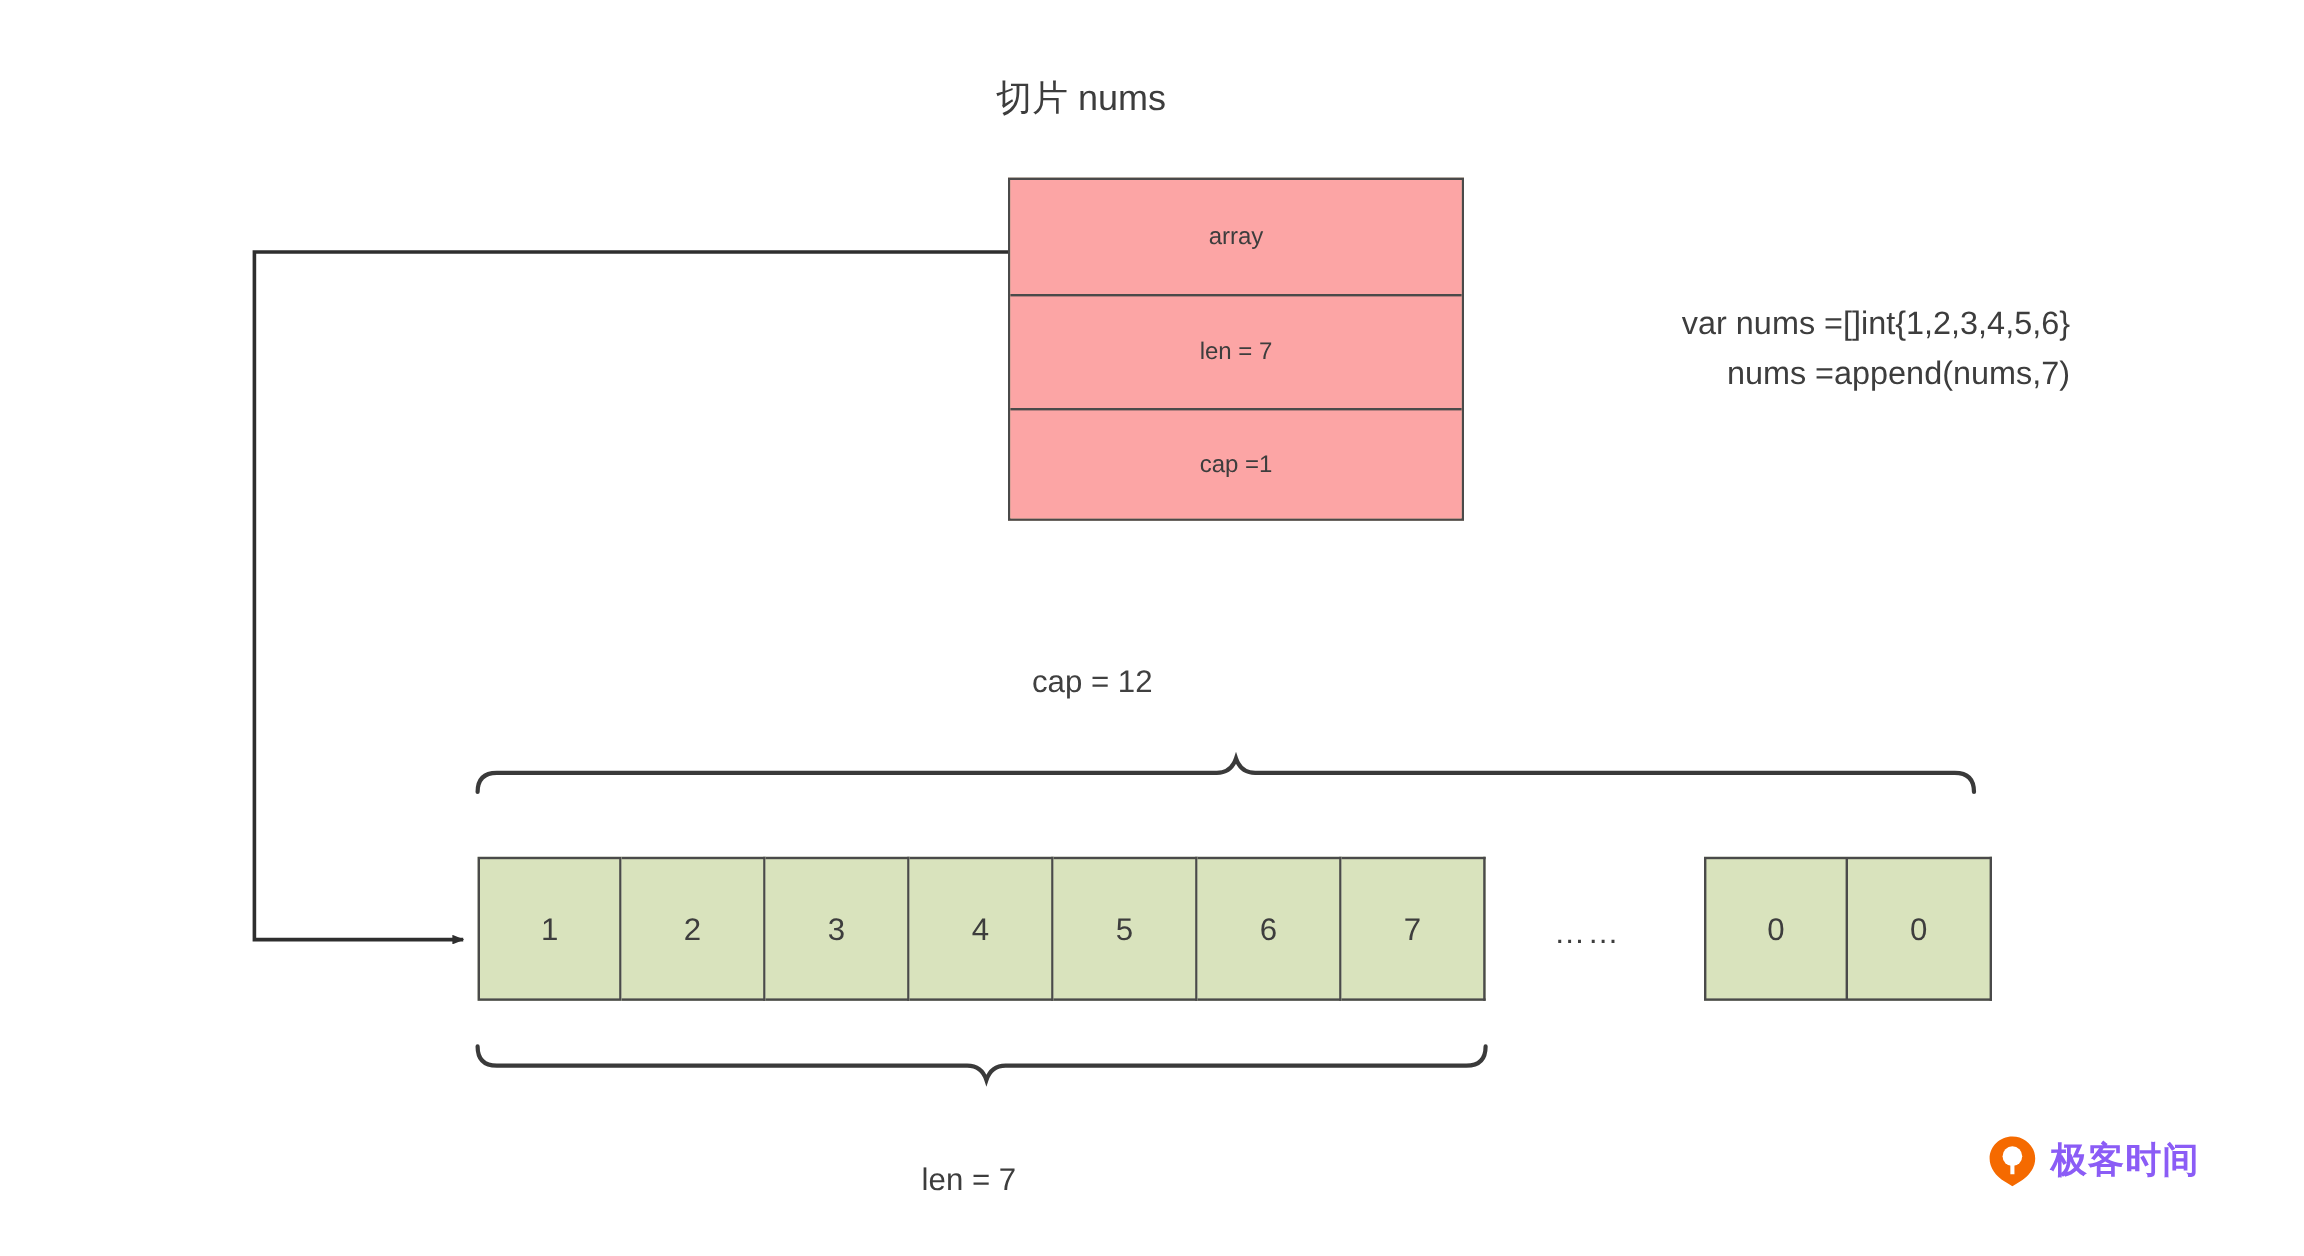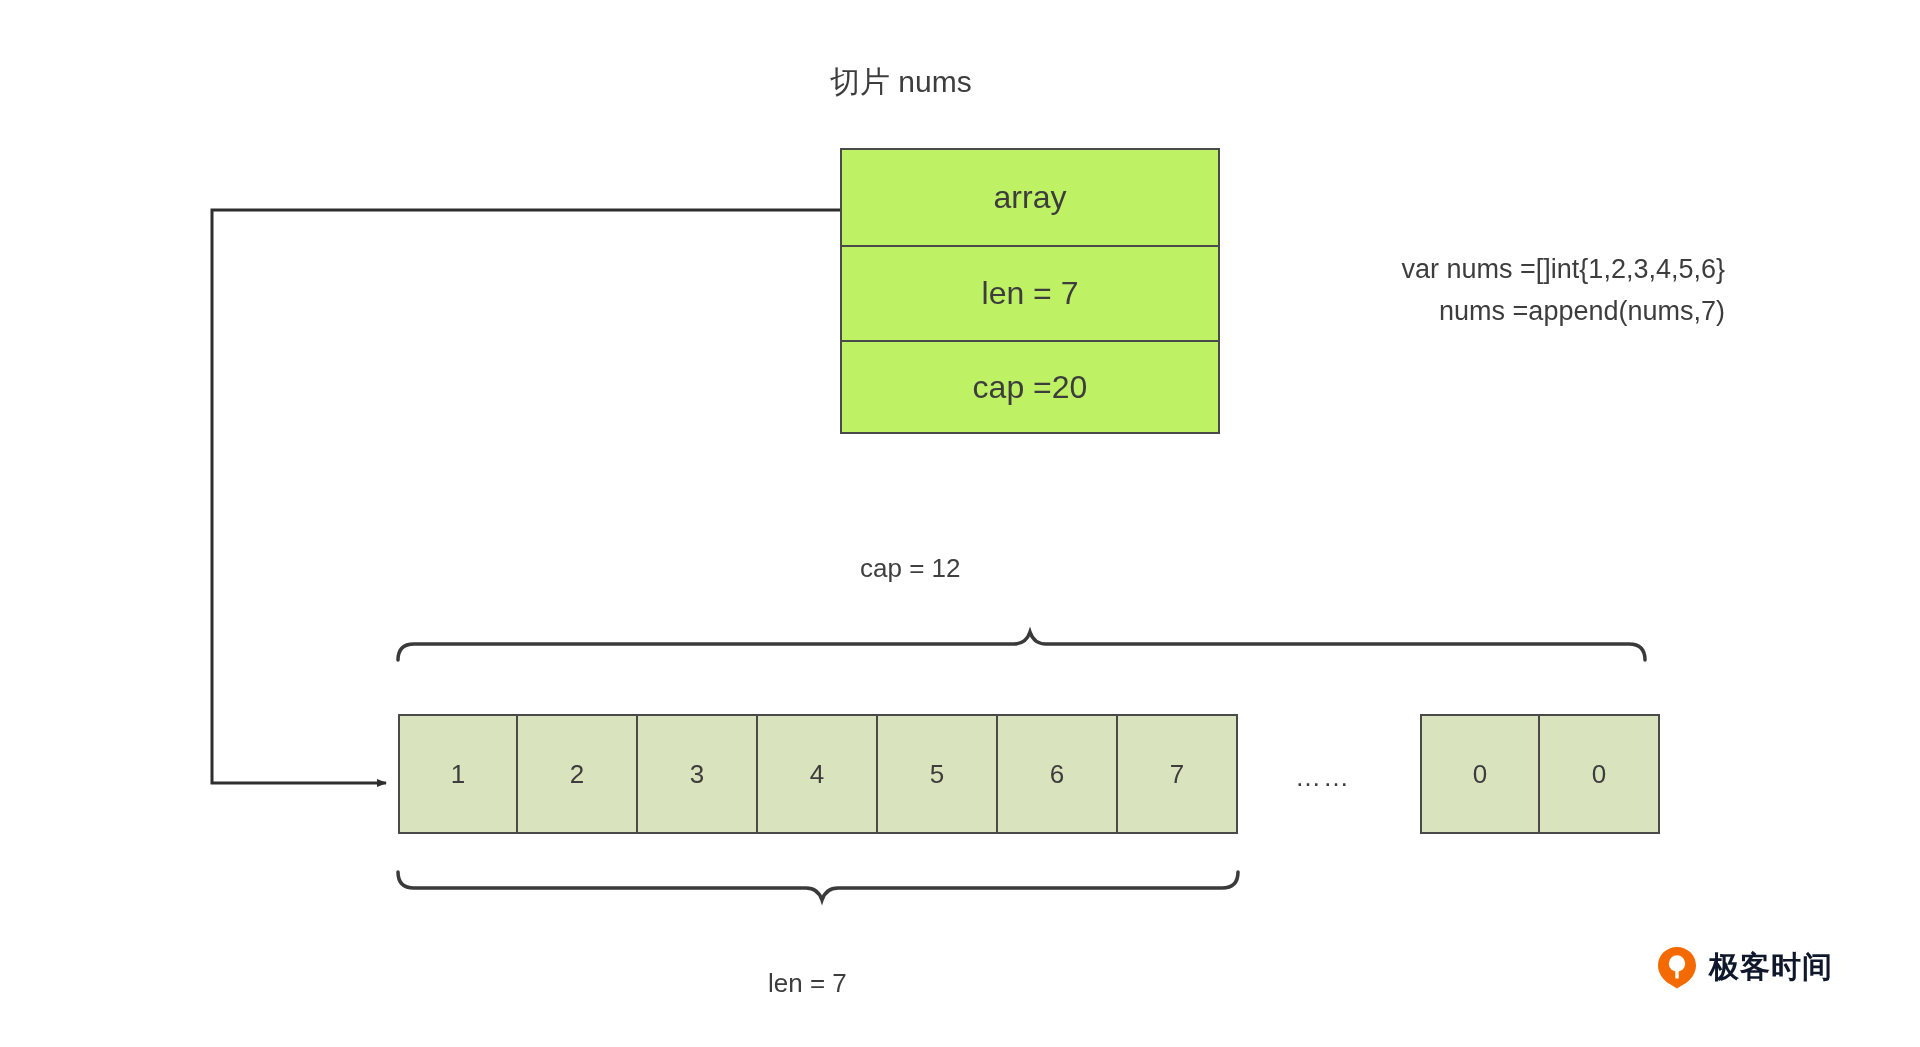--- a/index.html
+++ b/index.html
@@ -40,23 +40,23 @@
     box-sizing: border-box;
     background: #fbd5b5;
   }
   .struct-row {
     position: relative;
     height: 95px;
     box-sizing: border-box;
     display: flex;
     align-items: center;
     justify-content: center;
-    font-size: 32px;
-    color: #3d3d3d;
-    background: #bef264;
+    font-size: 20px;
+    color: #3d3d3d;
+    background: #fca5a5;
   }
   .struct-row + .struct-row {
     border-top: 2px solid #4a4a4a;
   }
   .struct-row:last-child { height: 92px; }
 
   
   .code-block {
     position: absolute;
     left: 1285px;
@@ -140,36 +140,36 @@
     gap: 10px;
   }
   .logo-mark {
     width: 44px;
     height: 44px;
     position: relative;
   }
   .logo-text {
     font-size: 30px;
     font-weight: bold;
-    color: #0f172a;
+    color: #8b5cf6;
     letter-spacing: 1px;
     white-space: nowrap;
   }
 </style>
 </head>
 <body>
 
 <div id="stage">
 
   <div class="title-inner">切片 nums</div>
 
   <div class="struct-box">
     <div class="struct-row">array</div>
     <div class="struct-row">len = 7</div>
-    <div class="struct-row">cap =20</div>
+    <div class="struct-row">cap =1</div>
   </div>
 
   <div class="code-block">
     <span class="code-line">var nums =[]int{1,2,3,4,5,6}</span>
     <span class="code-line">nums =append(nums,7)</span>
   </div>
 
   <div class="cap-label">cap = 12</div>
 
   <div class="len-label">len = 7</div>

